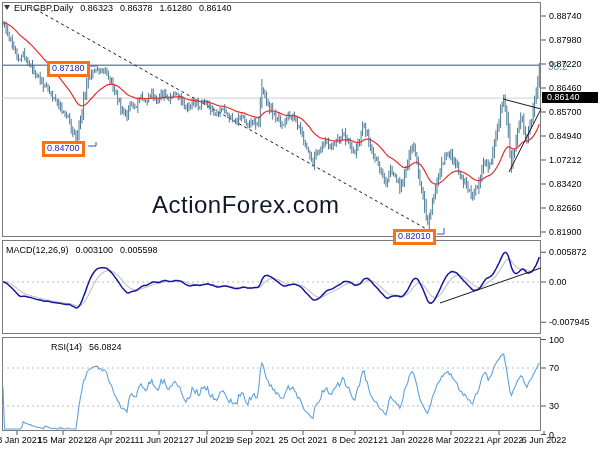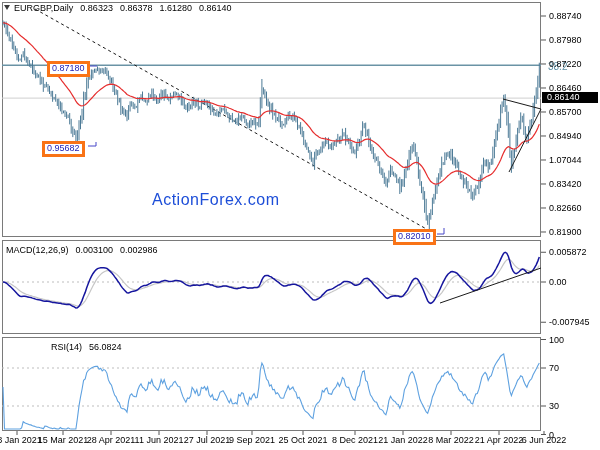--- a/index.html
+++ b/index.html
@@ -9,21 +9,21 @@
   #chart-svg{position:absolute;left:0;top:0;}
   .hdr{position:absolute;font-size:9px;color:#000;white-space:nowrap;letter-spacing:0;}
   .hdr b{font-weight:normal;margin-right:7px;}
   .axis-label{position:absolute;font-size:9px;color:#000;white-space:nowrap;line-height:10px;}
   .date-label{position:absolute;font-size:9px;color:#000;white-space:nowrap;width:60px;text-align:center;line-height:10px;}
   .price-box{position:absolute;font-size:9px;line-height:9px;color:#2323b4;background:#fff;
     border:3px solid #f97316;padding:0 2px 1px 2px;white-space:nowrap;}
   .fib-text{position:absolute;font-size:10px;color:#5f8fa3;white-space:nowrap;}
   .price-tag{position:absolute;left:542px;width:56px;height:11px;background:#000;color:#fff;
     font-size:9px;line-height:11px;text-align:left;padding-left:5px;box-sizing:border-box;}
-  #watermark{position:absolute;left:152px;top:191px;font-size:16px;color:#1d4ed8;letter-spacing:0.5px;}
+  #watermark{position:absolute;left:152px;top:191px;font-size:24px;color:#0f172a;letter-spacing:0.5px;}
   .tri-icon{display:inline-block;width:0;height:0;border-left:3.5px solid transparent;
     border-right:3.5px solid transparent;border-top:5px solid #3a3a3a;margin-right:4px;vertical-align:1px;}
 </style>
 </head>
 <body>
 
 <div id="terminal">
 
   <div class="panel" id="main-panel" style="left:2px;top:2px;width:539px;height:235px;"></div>
   <div class="panel" id="macd-panel" style="left:2px;top:240px;width:539px;height:94px;"></div>
@@ -76,44 +76,44 @@
       <line x1="451" y1="431" x2="451" y2="435" stroke="#555555" stroke-width="1"></line>
       <line x1="499" y1="431" x2="499" y2="435" stroke="#555555" stroke-width="1"></line>
       <line x1="544" y1="431" x2="544" y2="435" stroke="#555555" stroke-width="1"></line>
     </svg>
 
   <div class="hdr" style="left:4px;top:3px;">
     <span class="tri-icon"></span><b>EURGBP,Daily</b><b>0.86323</b><b>0.86378</b><b>1.61280</b><b>0.86140</b>
   </div>
 
   <div class="hdr" style="left:6px;top:245px;">
-    <b>MACD(12,26,9)</b><b>0.003100</b><b>0.002986</b>
+    <b>MACD(12,26,9)</b><b>0.003100</b><b>0.005598</b>
   </div>
 
   <div class="hdr" style="left:6px;top:342px;padding-left:45px;">
     <b>RSI(14)</b><b>56.0824</b>
   </div>
 
   <div id="watermark">ActionForex.com</div>
 
   <div class="price-box" style="left:47px;top:61px;">0.87180</div>
-  <div class="price-box" style="left:42px;top:141px;">0.95682</div>
+  <div class="price-box" style="left:42px;top:141px;">0.84700</div>
   <div class="price-box" style="left:393px;top:229px;">0.82010</div>
   <div class="fib-text" style="left:548px;top:61px;">38.2</div>
   <div class="price-tag" style="top:92px;">0.86140</div>
 
   <div id="price-axis" style="position:absolute;left:542px;top:2px;width:58px;height:429px;"></div>
   <div id="date-axis" style="position:absolute;left:0px;top:431px;width:541px;height:18px;"></div>
 <span class="axis-label" style="left: 549px; top: 11px;">0.88740</span>
     <span class="axis-label" style="left: 549px; top: 34.9997px;">0.87980</span>
     <span class="axis-label" style="left: 549px; top: 58.9995px;">0.87220</span>
     <span class="axis-label" style="left: 549px; top: 82.9992px;">0.86460</span>
     <span class="axis-label" style="left: 549px; top: 106.999px;">0.85700</span>
     <span class="axis-label" style="left: 549px; top: 130.999px;">0.84940</span>
-    <span class="axis-label" style="left: 549px; top: 154.998px;">1.07044</span>
+    <span class="axis-label" style="left: 549px; top: 154.998px;">1.07212</span>
     <span class="axis-label" style="left: 549px; top: 178.998px;">0.83420</span>
     <span class="axis-label" style="left: 549px; top: 202.998px;">0.82660</span>
     <span class="axis-label" style="left: 549px; top: 226.998px;">0.81900</span>
     <span class="axis-label" style="left: 549px; top: 247.252px;">0.005872</span>
     <span class="axis-label" style="left: 549px; top: 277px;">0.00</span>
     <span class="axis-label" style="left: 549px; top: 317.249px;">-0.007945</span>
     <span class="axis-label" style="left: 549px; top: 334.5px;">100</span>
     <span class="axis-label" style="left: 549px; top: 363px;">70</span>
     <span class="axis-label" style="left: 549px; top: 401px;">30</span>
     <span class="axis-label" style="left: 549px; top: 429.5px;">0</span>

